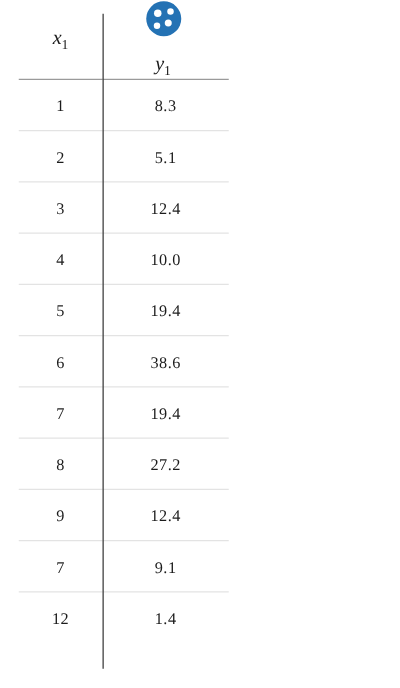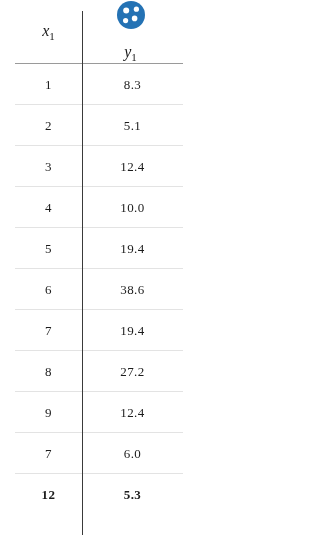--- a/index.html
+++ b/index.html
@@ -60,21 +60,20 @@
     vertical-align: middle;
     text-align: center;
     font-size: 13px;
     line-height: 1;
     letter-spacing: 0.4px;
     color: #1c1c1c;
   }
 
   tbody tr:last-child td {
     border-bottom: none;
-    font-weight: bold;
   }
 
   
   .hdr-sym {
     font-style: italic;
     font-size: 16px;
     line-height: 1;
     white-space: nowrap;
   }
   .hdr-sym .sub {
@@ -163,21 +162,21 @@
       <tr>
         <td>8</td>
         <td>27.2</td>
       </tr>
       <tr>
         <td>9</td>
         <td>12.4</td>
       </tr>
       <tr>
         <td>7</td>
-        <td>6.0</td>
+        <td>9.1</td>
       </tr>
       <tr>
         <td>12</td>
-        <td>5.3</td>
+        <td>1.4</td>
       </tr>
     </tbody>
   </table>
 </div>
 
 </body></html>

